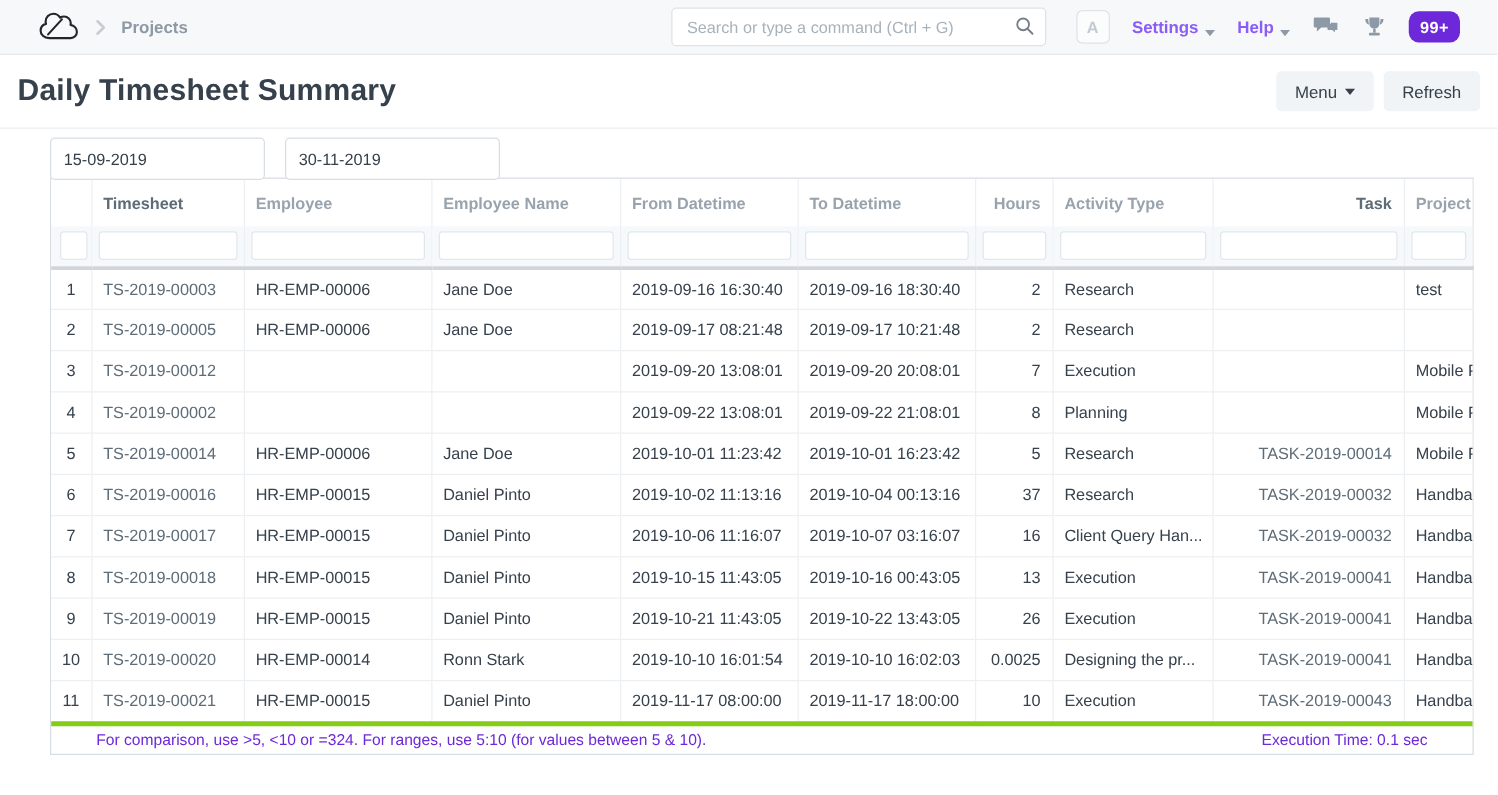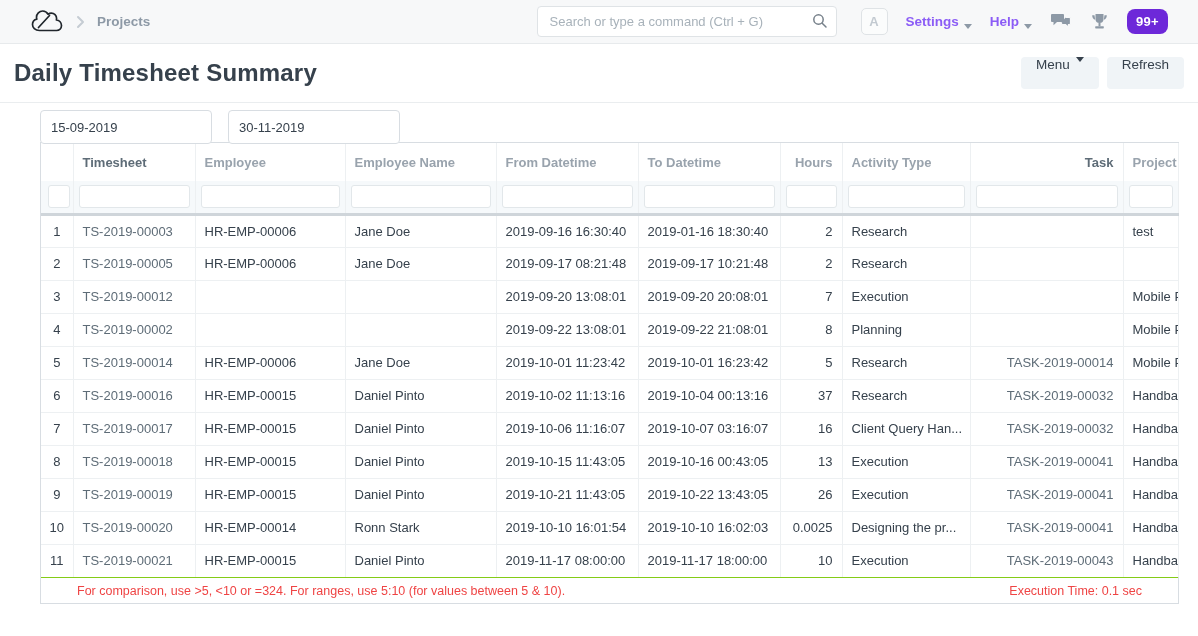--- a/index.html
+++ b/index.html
@@ -30,21 +30,21 @@
   .badge { color:#fff; font-size:13px; font-weight:bold; padding:5px 9px; border-radius:8px;
     cursor:pointer; letter-spacing:.3px; }
 
   
   .page-head { height:59px; display:flex; align-items:center; padding:0 14px;
     border-bottom:1px solid #eaedef; }
   .page-title { font-size:24px; font-weight:bold; color:#36414c; letter-spacing:.2px; }
   .head-actions { margin-left:auto; display:flex; gap:8px; }
   .btn { background:#f0f4f7; border:none; border-radius:4px; height:32px; padding:0 15px;
     font-size:13.5px; color:#36414c; font-family:"Liberation Sans", sans-serif; cursor:pointer;
-    display:flex; align-items:flex-start; gap:6px; }
+    display:flex; align-items:center; gap:6px; }
   .btn .caret { border-top-color:#36414c; }
 
   
   .filter-bar { padding:7px 0 0 40px; display:flex; gap:16px; height:39px; }
   .filter-bar input { width:172px; height:28px; border:1px solid #d8dde2; border-radius:4px;
     font-size:13px; color:#36414c; padding:16px 10px; font-family:"Liberation Sans", sans-serif; }
 
   
   .dt-wrap { margin-left:40px; width:1139px; border:1px solid #d8dde2; }
   table { border-collapse:collapse; table-layout:fixed; width:1137px; }
@@ -56,22 +56,22 @@
   tr.filter-row input { width:100%; height:23px; border:1px solid #e2e7ea; border-radius:3px;
     background:#fff; }
   tr.filter-row td.col-idx input { width:22px; margin-left:2px; }
   tbody td { height:33px; border-right:1px solid #edf0f2; border-bottom:1px solid #edf0f2;
     font-size:13px; color:#36414c; padding:0 9px; background:#fff; cursor:pointer; }
   td.col-idx, th.col-idx { text-align:center; padding:0 2px; }
   .num { text-align:right; }
   .link { color:#5e6c77; }
   tbody tr:last-child td { border-bottom:none; }
 
-  .dt-footer { border-top:1px solid #84cc16; height:26px; display:flex; align-items:center;
-    padding:0 36px; font-size:12.5px; color:#ef4444; }
+  .dt-footer { border-top:4px solid #84cc16; height:26px; display:flex; align-items:center;
+    padding:0 36px; font-size:12.5px; color:#6d28d9; }
   .dt-footer .exec { margin-left:auto; }
 </style>
 </head>
 <body>
 
 <div class="navbar">
   <div class="nav-left">
     <span class="nav-ic">
       <svg width="34" height="26" viewBox="0 0 34 26">
         <path d="M9.5 21.5 C5 21.5 2.5 18.6 2.5 15.6 C2.5 12.9 4.3 10.7 6.8 10.1 C6.6 9.5 6.5 8.9 6.5 8.2 C6.5 4.8 9.3 2 12.7 2 C15 2 17 3.3 18.1 5.2 C19 4.6 20.1 4.2 21.3 4.2 C24.2 4.2 26.6 6.5 26.6 9.4 C26.6 9.9 26.5 10.5 26.4 10.9 C29.3 11.3 31.5 13.7 31.5 16.6 C31.5 19.3 29.3 21.5 26.6 21.5 Z" fill="none" stroke="#20262c" stroke-width="1.7" stroke-linejoin="round"></path>
@@ -182,21 +182,21 @@
           <td class=""><input type="text" style=""></td>
         </tr>
     </thead>
     <tbody id="dt-body">
         <tr>
           <td class="col-idx">1</td>
           <td class="link">TS-2019-00003</td>
           <td class="">HR-EMP-00006</td>
           <td class="">Jane Doe</td>
           <td class="">2019-09-16 16:30:40</td>
-          <td class="">2019-01-16 18:30:40</td>
+          <td class="">2019-09-16 18:30:40</td>
           <td class="num">2</td>
           <td class="">Research</td>
           <td class="link num"></td>
           <td class="">test</td>
         </tr>
         <tr>
           <td class="col-idx">2</td>
           <td class="link">TS-2019-00005</td>
           <td class="">HR-EMP-00006</td>
           <td class="">Jane Doe</td>

